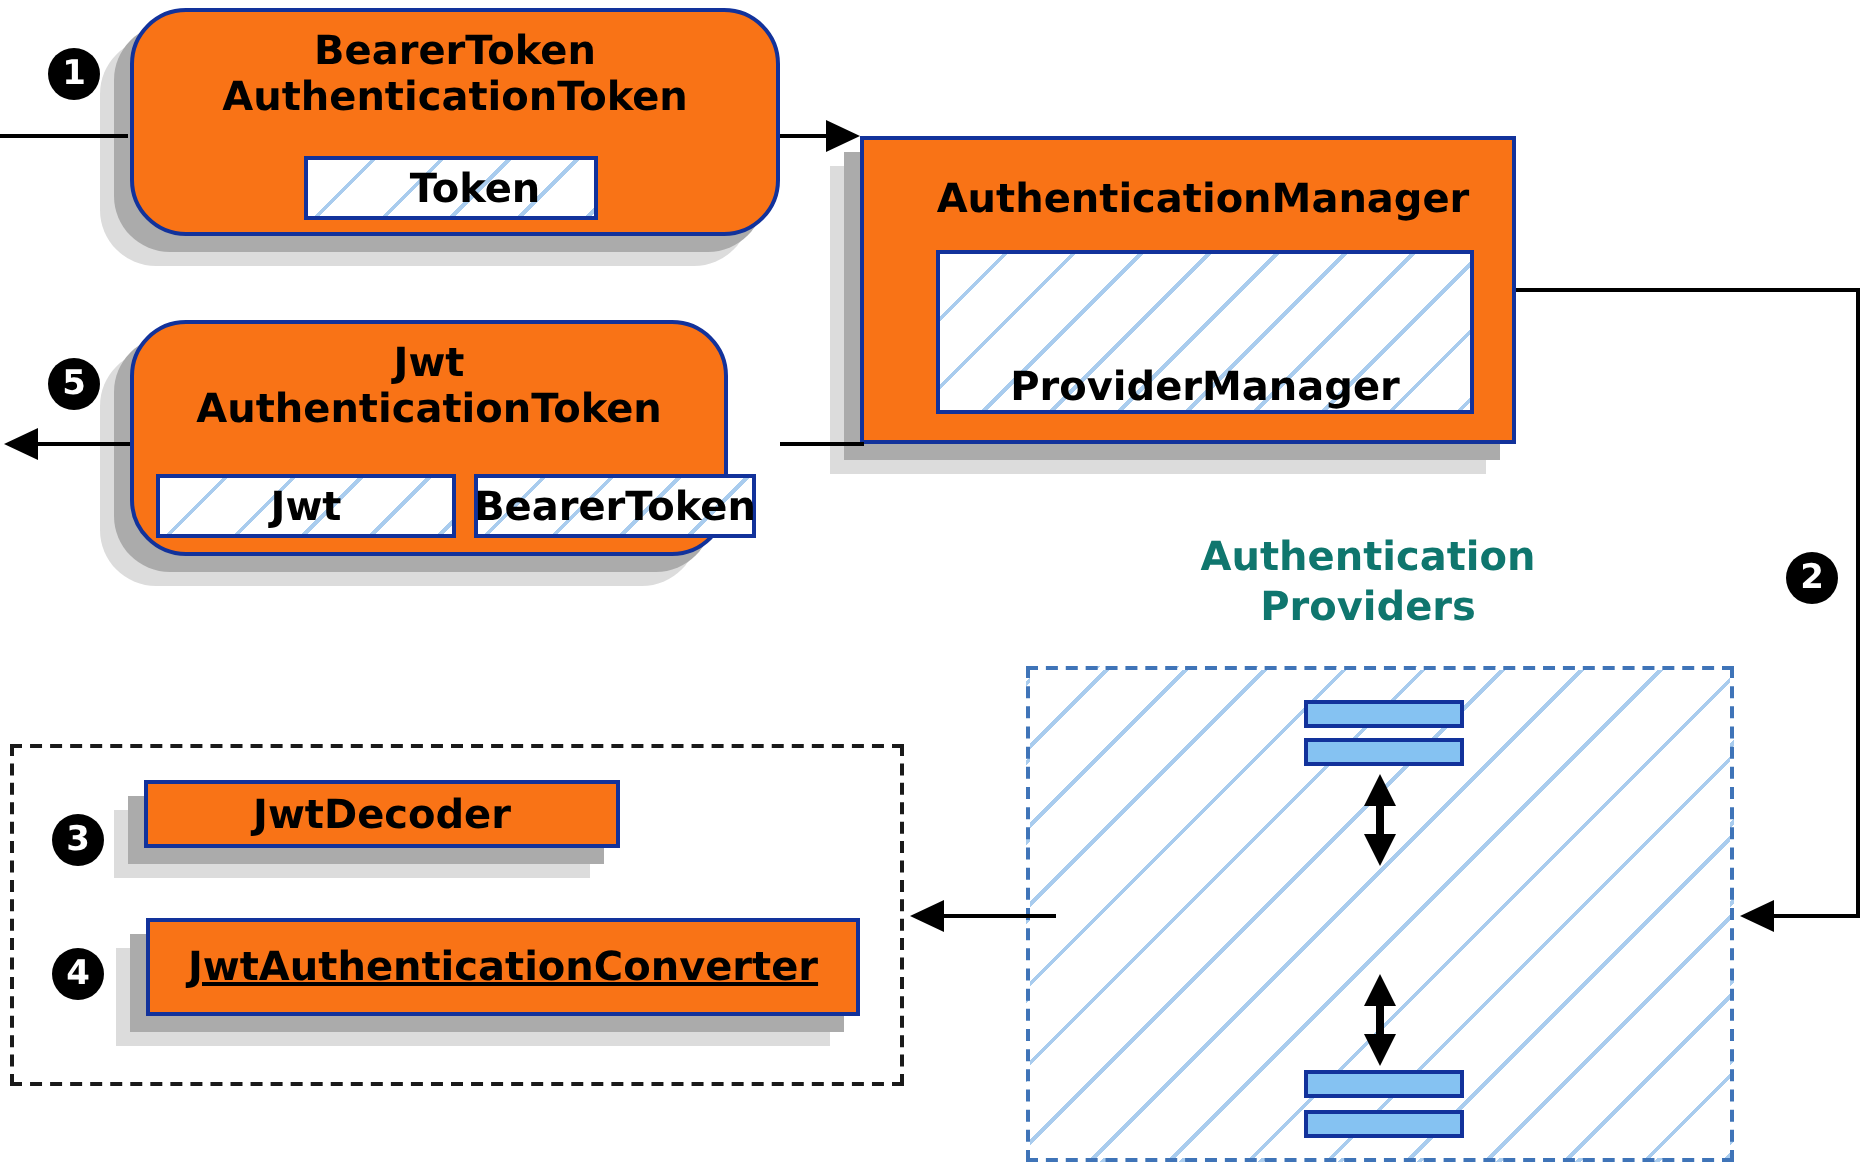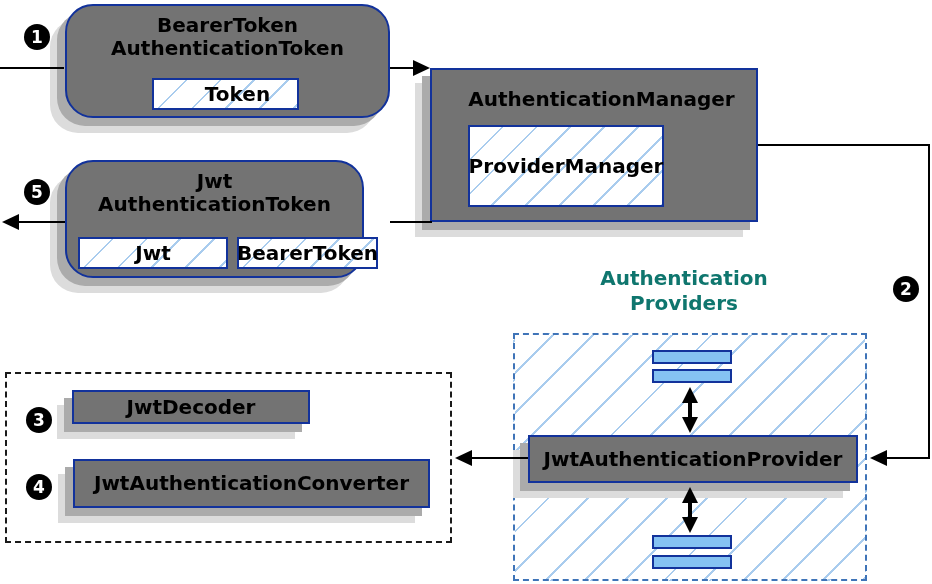--- a/index.html
+++ b/index.html
@@ -5,21 +5,21 @@
   html,body{margin:0;padding:0;background:#ffffff;}
   .canvas{
     position:relative;
     width:932px;height:584px;
     background:#ffffff;
     font-family:"DejaVu Sans","Liberation Sans",sans-serif;
     overflow:hidden;
   }
   .box{
     position:absolute;
-    background:#737373;
+    background:#f97316;
     border:2px solid #12329B;
     box-sizing:border-box;
     box-shadow:-8px 8px 0 0 #ABABAB, -15px 15px 0 0 #DCDCDC;
   }
   .rounded{border-radius:28px;}
   .title{
     text-align:center;
     font-weight:bold;
     font-size:20px;
     line-height:23px;
@@ -76,21 +76,21 @@
   <div class="box rounded" style="left:65px;top:4px;width:325px;height:114px;">
     <div class="title" style="margin-top:8px;">BearerToken
 AuthenticationToken</div>
     <div class="chip" style="left:85px;top:72px;width:147px;height:32px;padding-left:24px;">
       <span>Token</span>
     </div>
   </div>
 
   <div class="box" style="left:430px;top:68px;width:328px;height:154px;padding-left:15px;">
     <div class="title" style="margin-top:18px;">AuthenticationManager</div>
-    <div class="chip" style="left:36px;top:55px;width:196px;height:82px;">
+    <div class="chip" style="left:36px;top:55px;width:269px;height:82px;align-items:flex-end;">
       <span>ProviderManager</span>
     </div>
   </div>
 
   <div class="box rounded" style="left:65px;top:160px;width:299px;height:118px;">
     <div class="title" style="margin-top:8px;">Jwt
 AuthenticationToken</div>
     <div class="chip" style="left:11px;top:75px;width:150px;height:32px;">
       <span>Jwt</span>
     </div>
@@ -102,32 +102,29 @@
   <div class="grouplabel" style="left:534px;top:266px;width:300px;">Authentication
 Providers</div>
 
   <div class="dashed-blue" style="left:513px;top:333px;width:354px;height:248px;">
     <div class="bar" style="left:137px;top:15px;"></div>
     <div class="bar" style="left:137px;top:34px;"></div>
     <div class="bar" style="left:137px;top:200px;"></div>
     <div class="bar" style="left:137px;top:220px;"></div>
   </div>
 
-  <div class="box" style="left:528px;top:435px;width:330px;height:48px;display:flex;align-items:center;justify-content:center;">
-    <span class="title" style="font-size:20px;white-space:nowrap;">JwtAuthenticationProvider</span>
-  </div>
 
   <div class="dashed-black" style="left:5px;top:372px;width:447px;height:171px;"></div>
 
   <div class="box" style="left:72px;top:390px;width:238px;height:34px;display:flex;align-items:center;justify-content:center;">
     <span class="title" style="white-space:nowrap;">JwtDecoder</span>
   </div>
 
   <div class="box" style="left:73px;top:459px;width:357px;height:49px;display:flex;align-items:center;justify-content:center;">
-    <span class="title" style="white-space:nowrap;">JwtAuthenticationConverter</span>
+    <span class="title" style="white-space:nowrap;text-decoration:underline;">JwtAuthenticationConverter</span>
   </div>
 
   <div class="step" style="left:24px;top:24px;">1</div>
   <div class="step" style="left:893px;top:276px;">2</div>
   <div class="step" style="left:26px;top:407px;">3</div>
   <div class="step" style="left:26px;top:474px;">4</div>
   <div class="step" style="left:24px;top:179px;">5</div>
 
   <svg class="overlay" width="932" height="584" viewBox="0 0 932 584">
 

